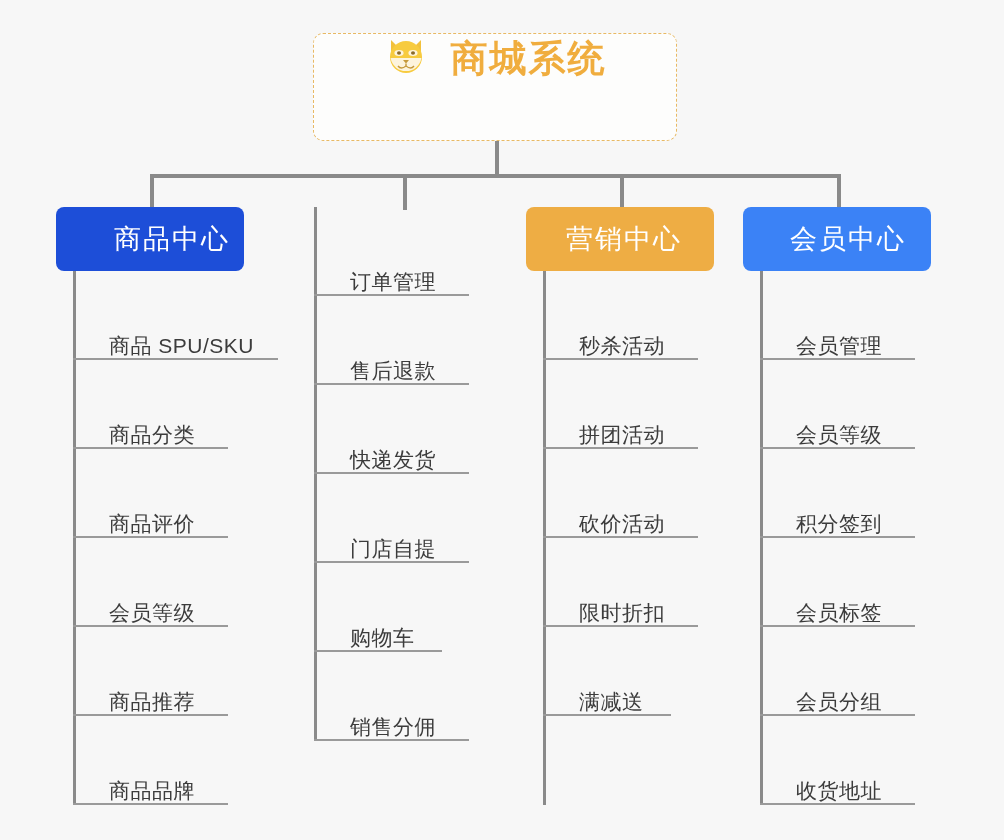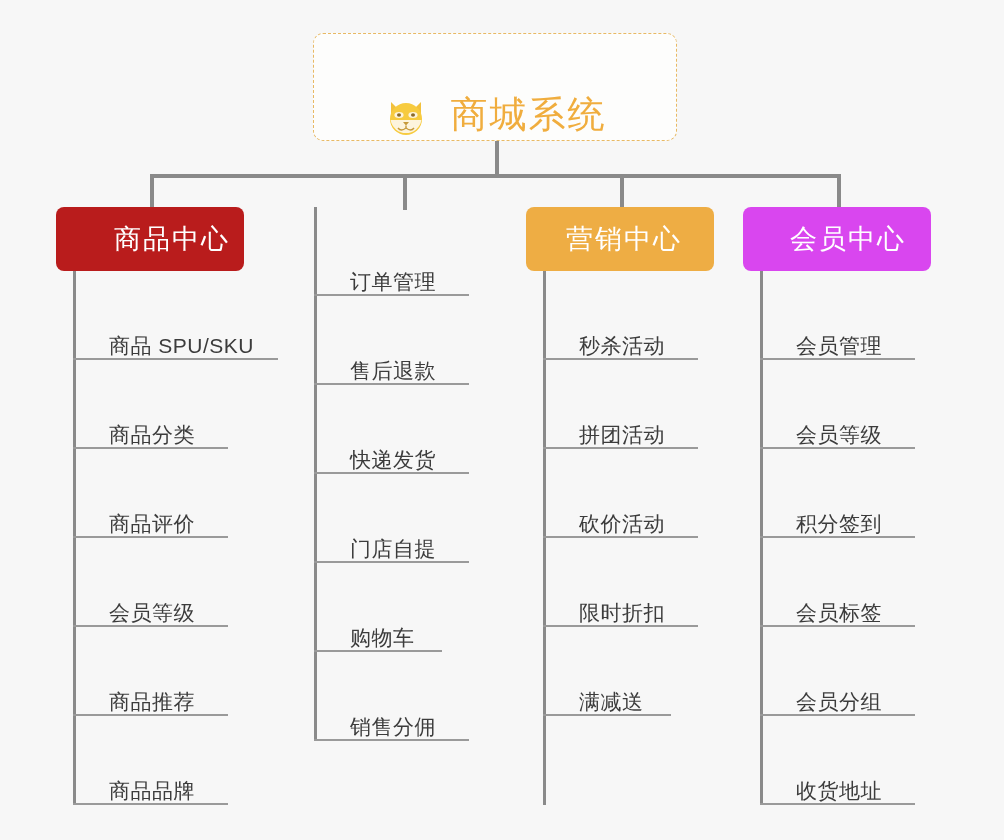--- a/index.html
+++ b/index.html
@@ -27,23 +27,24 @@
     position: absolute;
     left: 313px;
     top: 33px;
     width: 364px;
     height: 108px;
     background: #fdfdfc;
     border: 1px dashed #e8b964;
     border-radius: 10px;
     box-sizing: border-box;
     display: flex;
-    align-items: flex-end;
+    align-items: flex-start;
     justify-content: center;
     gap: 23px;
+    font-weight: bold;
   }
   .root-icon {
     font-size: 40px;
     line-height: 1;
     display: block;
     width: 44px;
     height: 44px;
   }
   .root-icon svg { display: block; }
   .root-title {
@@ -155,21 +156,21 @@
   </div>
 
   <div class="conn conn-stem" style="background: rgb(138, 138, 138);"></div>
   <div class="conn conn-bus" style="background: rgb(138, 138, 138);"></div>
   <div class="conn conn-drop" style="left: 150px; background: rgb(138, 138, 138);"></div>
   <div class="conn conn-drop" style="left: 403px; background: rgb(138, 138, 138);"></div>
   <div class="conn conn-drop" style="left: 620px; background: rgb(138, 138, 138);"></div>
   <div class="conn conn-drop" style="left: 837px; background: rgb(138, 138, 138);"></div>
 
   <div class="column" style="left:56px;width:188px">
-    <div class="cat-box" style="background: #b91c1c; padding-left: 44px;">
+    <div class="cat-box" style="background: #1d4ed8; padding-left: 44px;">
       <span>商品中心</span>
     </div>
     <div class="leaf-list" style="margin-left:17px">
       <div class="leaf-spine" style="height: 534px; background: rgb(138, 138, 138);"></div>
       <div class="leaf-item">
         <span class="leaf-label">商品 SPU/SKU</span>
         <span class="leaf-rule" style="width: 205px; background: rgb(154, 154, 154);"></span>
       </div>
       <div class="leaf-item">
         <span class="leaf-label">商品分类</span>
@@ -247,21 +248,21 @@
         <span class="leaf-rule" style="width: 155px; background: rgb(154, 154, 154);"></span>
       </div>
       <div class="leaf-item">
         <span class="leaf-label">满减送</span>
         <span class="leaf-rule" style="width: 128px; background: rgb(154, 154, 154);"></span>
       </div>
     </div>
   </div>
 
   <div class="column" style="left:743px;width:188px">
-    <div class="cat-box" style="background: #d946ef; padding-left: 22px;">
+    <div class="cat-box" style="background: #3b82f6; padding-left: 22px;">
       <span>会员中心</span>
     </div>
     <div class="leaf-list" style="margin-left:17px">
       <div class="leaf-spine" style="height: 534px; background: rgb(138, 138, 138);"></div>
       <div class="leaf-item">
         <span class="leaf-label">会员管理</span>
         <span class="leaf-rule" style="width: 155px; background: rgb(154, 154, 154);"></span>
       </div>
       <div class="leaf-item">
         <span class="leaf-label">会员等级</span>

